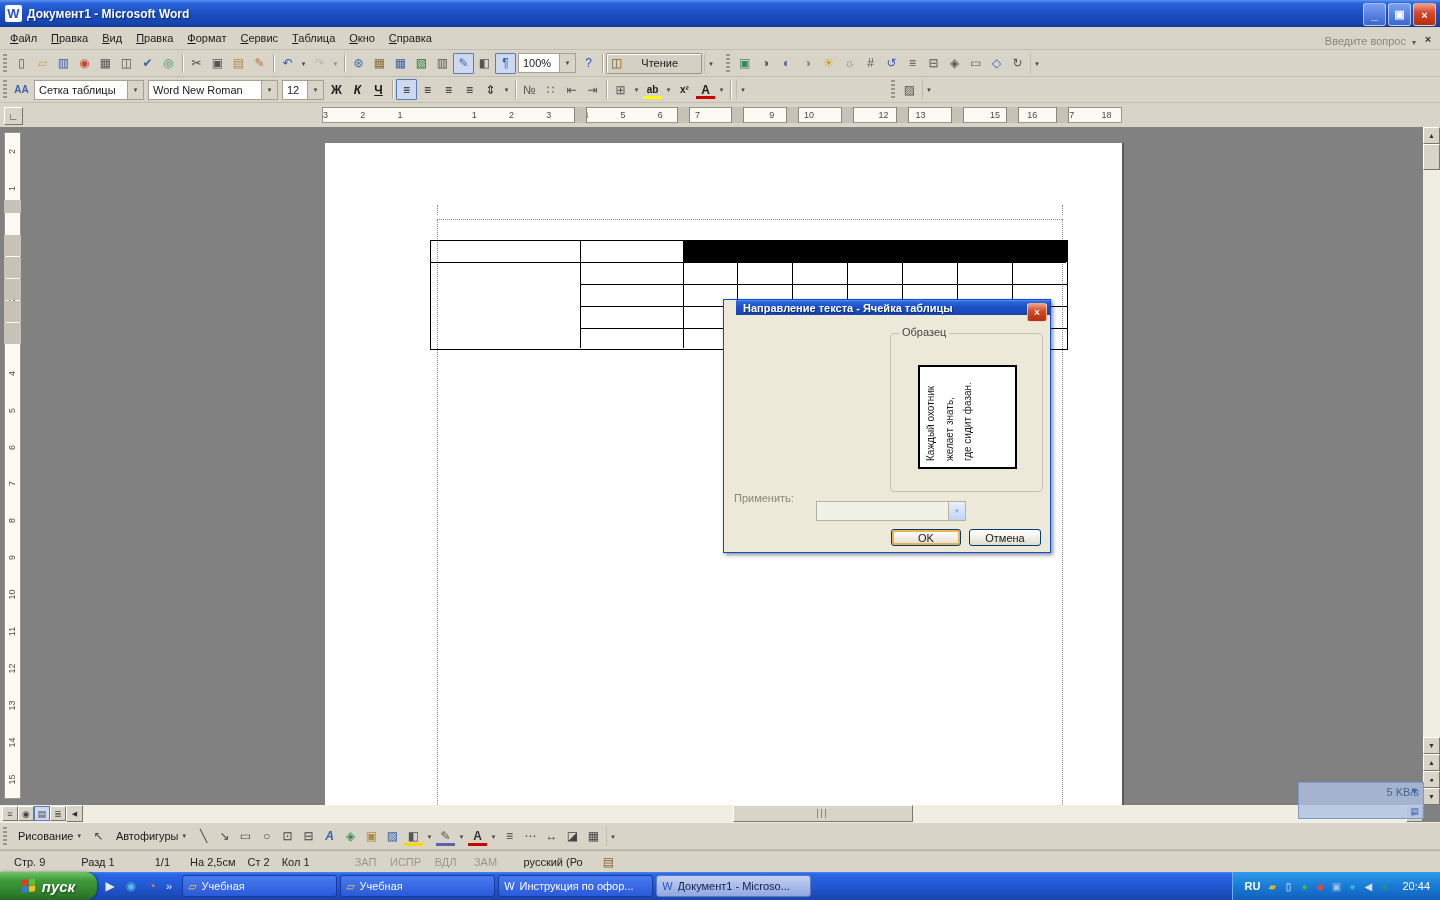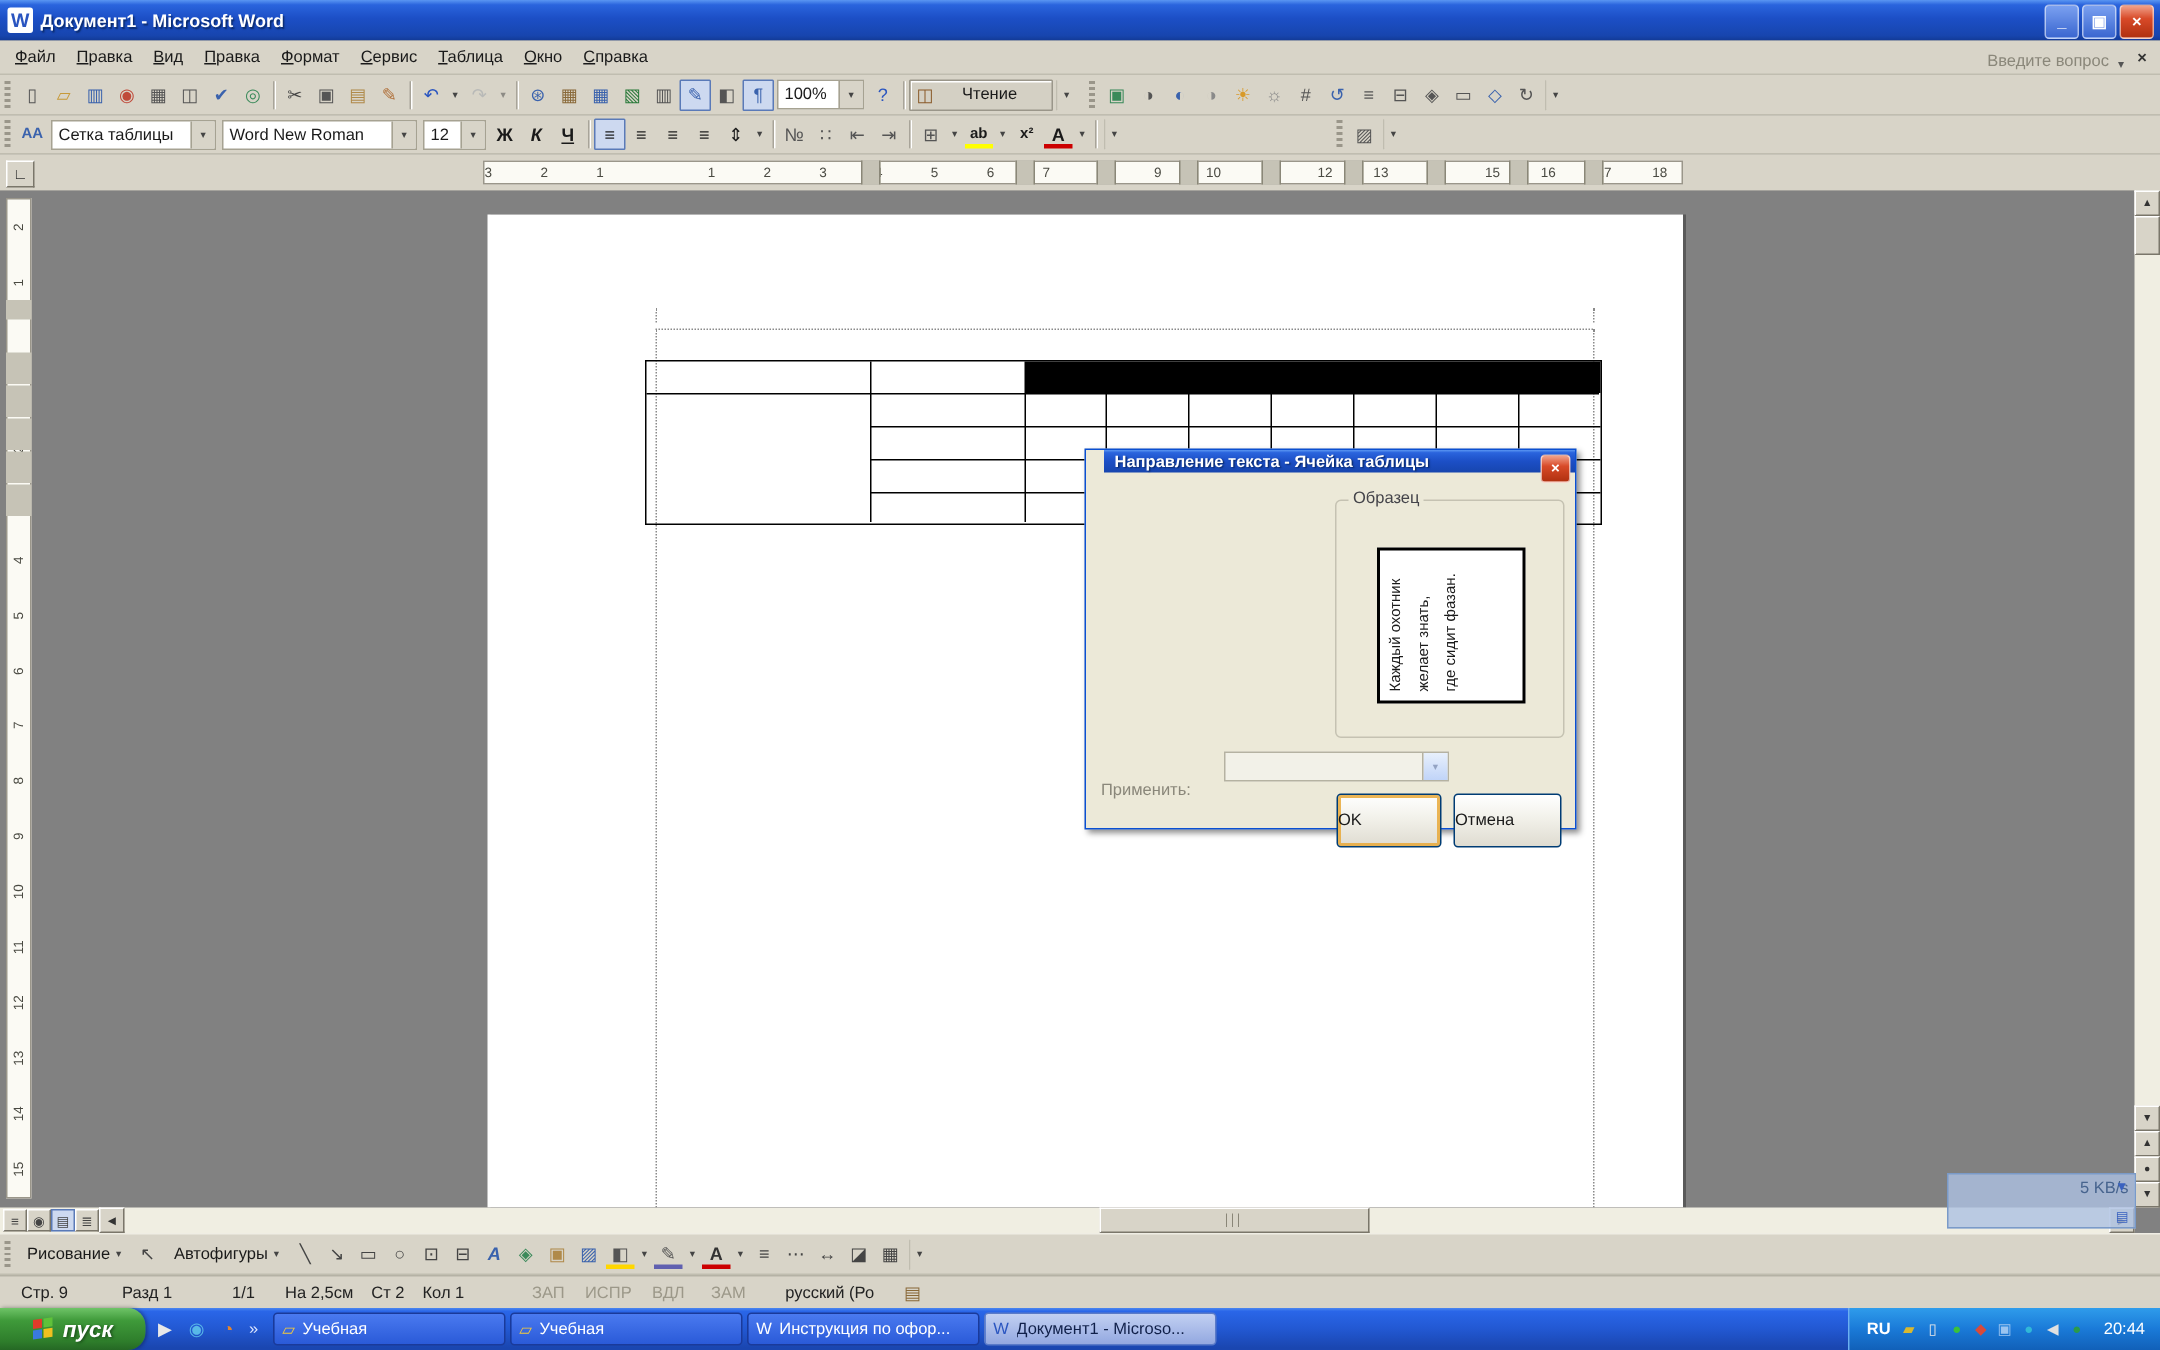--- a/index.html
+++ b/index.html
@@ -105,28 +105,28 @@
   .group .glabel{position:absolute;top:-8px;left:8px;background:#ece9d8;padding:0 3px;font-size:11px;color:#44444a}
   .opt{position:absolute;background:#fff;border:1px solid #9a96a8;display:flex;align-items:center;
     justify-content:center;font-size:11px;box-sizing:border-box}
   .opt.selected{border:2px solid #000;outline:1px dotted #000;outline-offset:-5px}
   .rotccw{transform:rotate(-90deg);white-space:nowrap}
   .rotcw{transform:rotate(90deg);white-space:nowrap}
   .preview{position:absolute;background:#fff;border:2px solid #000;box-sizing:border-box;overflow:hidden}
   .sample{position:absolute;left:2px;top:4px;width:90px;height:90px;transform:rotate(-90deg);
     font-size:10px;line-height:1.85;text-align:left}
   .sample div{white-space:nowrap}
-  .apply-label{position:absolute;left:10px;top:221px;color:#8a877a}
+  .apply-label{position:absolute;left:10px;top:192px;color:#8a877a}
   .apply-combo{position:absolute;left:92px;top:201px;width:150px;height:20px;border:1px solid #b5b2a2;
     background:#f2f1e8;display:flex;box-sizing:border-box}
   .ac-arrow{margin-left:auto;width:16px;background:linear-gradient(180deg,#e8f0fc,#c0d4f8);
     border-left:1px solid #b5b2a2;color:#93a3c3;font-size:7px;display:flex;align-items:center;justify-content:center}
-  .xpbtn{position:absolute;height:36px;border:1px solid #003c74;border-radius:3px;
+  .xpbtn{position:absolute;height:17px;border:1px solid #003c74;border-radius:3px;
     background:linear-gradient(180deg,#ffffff,#f2f1ea 45%,#dfdcd1);font-size:11px;
-    display:flex;align-items:center;justify-content:flex-start;box-sizing:border-box}
+    display:flex;align-items:center;justify-content:center;box-sizing:border-box}
   .xpbtn.default{box-shadow:inset 0 0 0 2px rgba(232,168,56,.85)}
 
   
   .vscroll{position:absolute;left:1423px;top:127px;width:17px;height:678px;background:#f0eee2}
   .hscroll{position:absolute;left:0;top:805px;width:1423px;height:17px;background:#f0eee2;display:flex;align-items:center}
   .sbtn{width:17px;height:17px;background:#d8d4c8;border:1px solid;border-color:#fff #7a766a #7a766a #fff;
     box-sizing:border-box;display:flex;align-items:center;justify-content:center;font-size:7px;color:#333;flex:none}
   .vthumb{position:absolute;left:0;top:17px;width:17px;height:26px;background:#d8d4c8;
     border:1px solid;border-color:#fff #7a766a #7a766a #fff;box-sizing:border-box}
   .vbot{position:absolute;left:0;width:17px}

